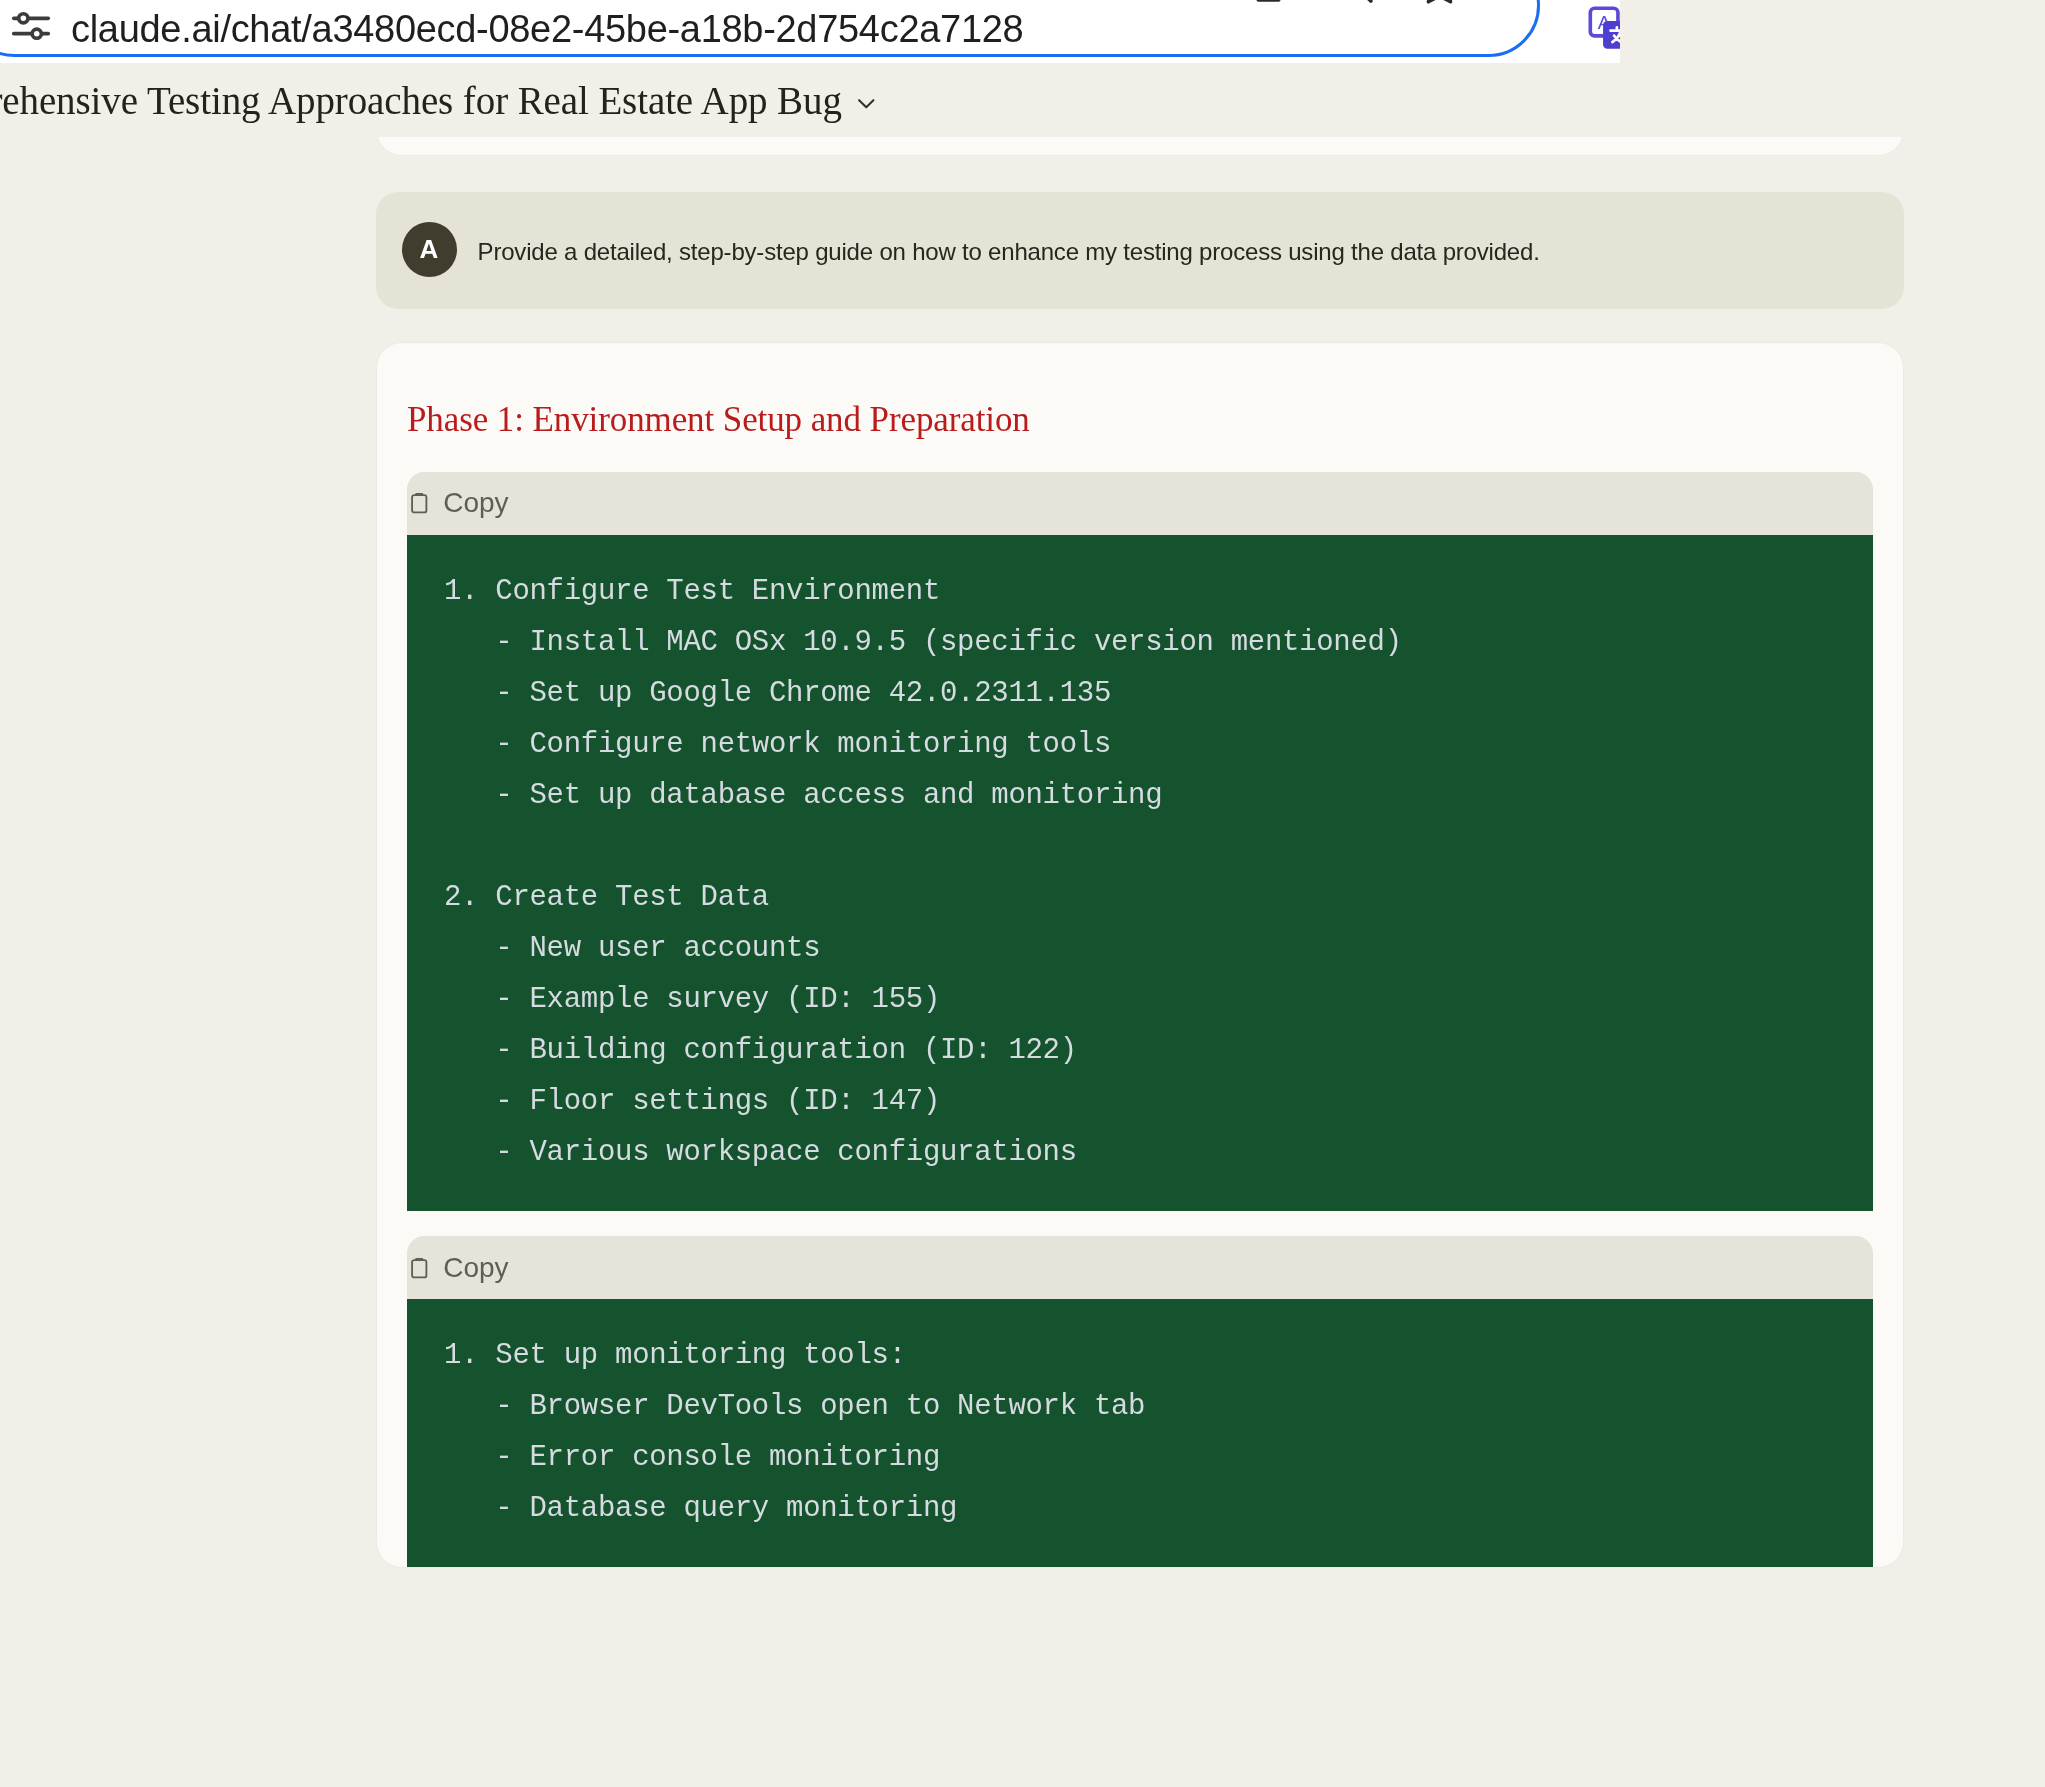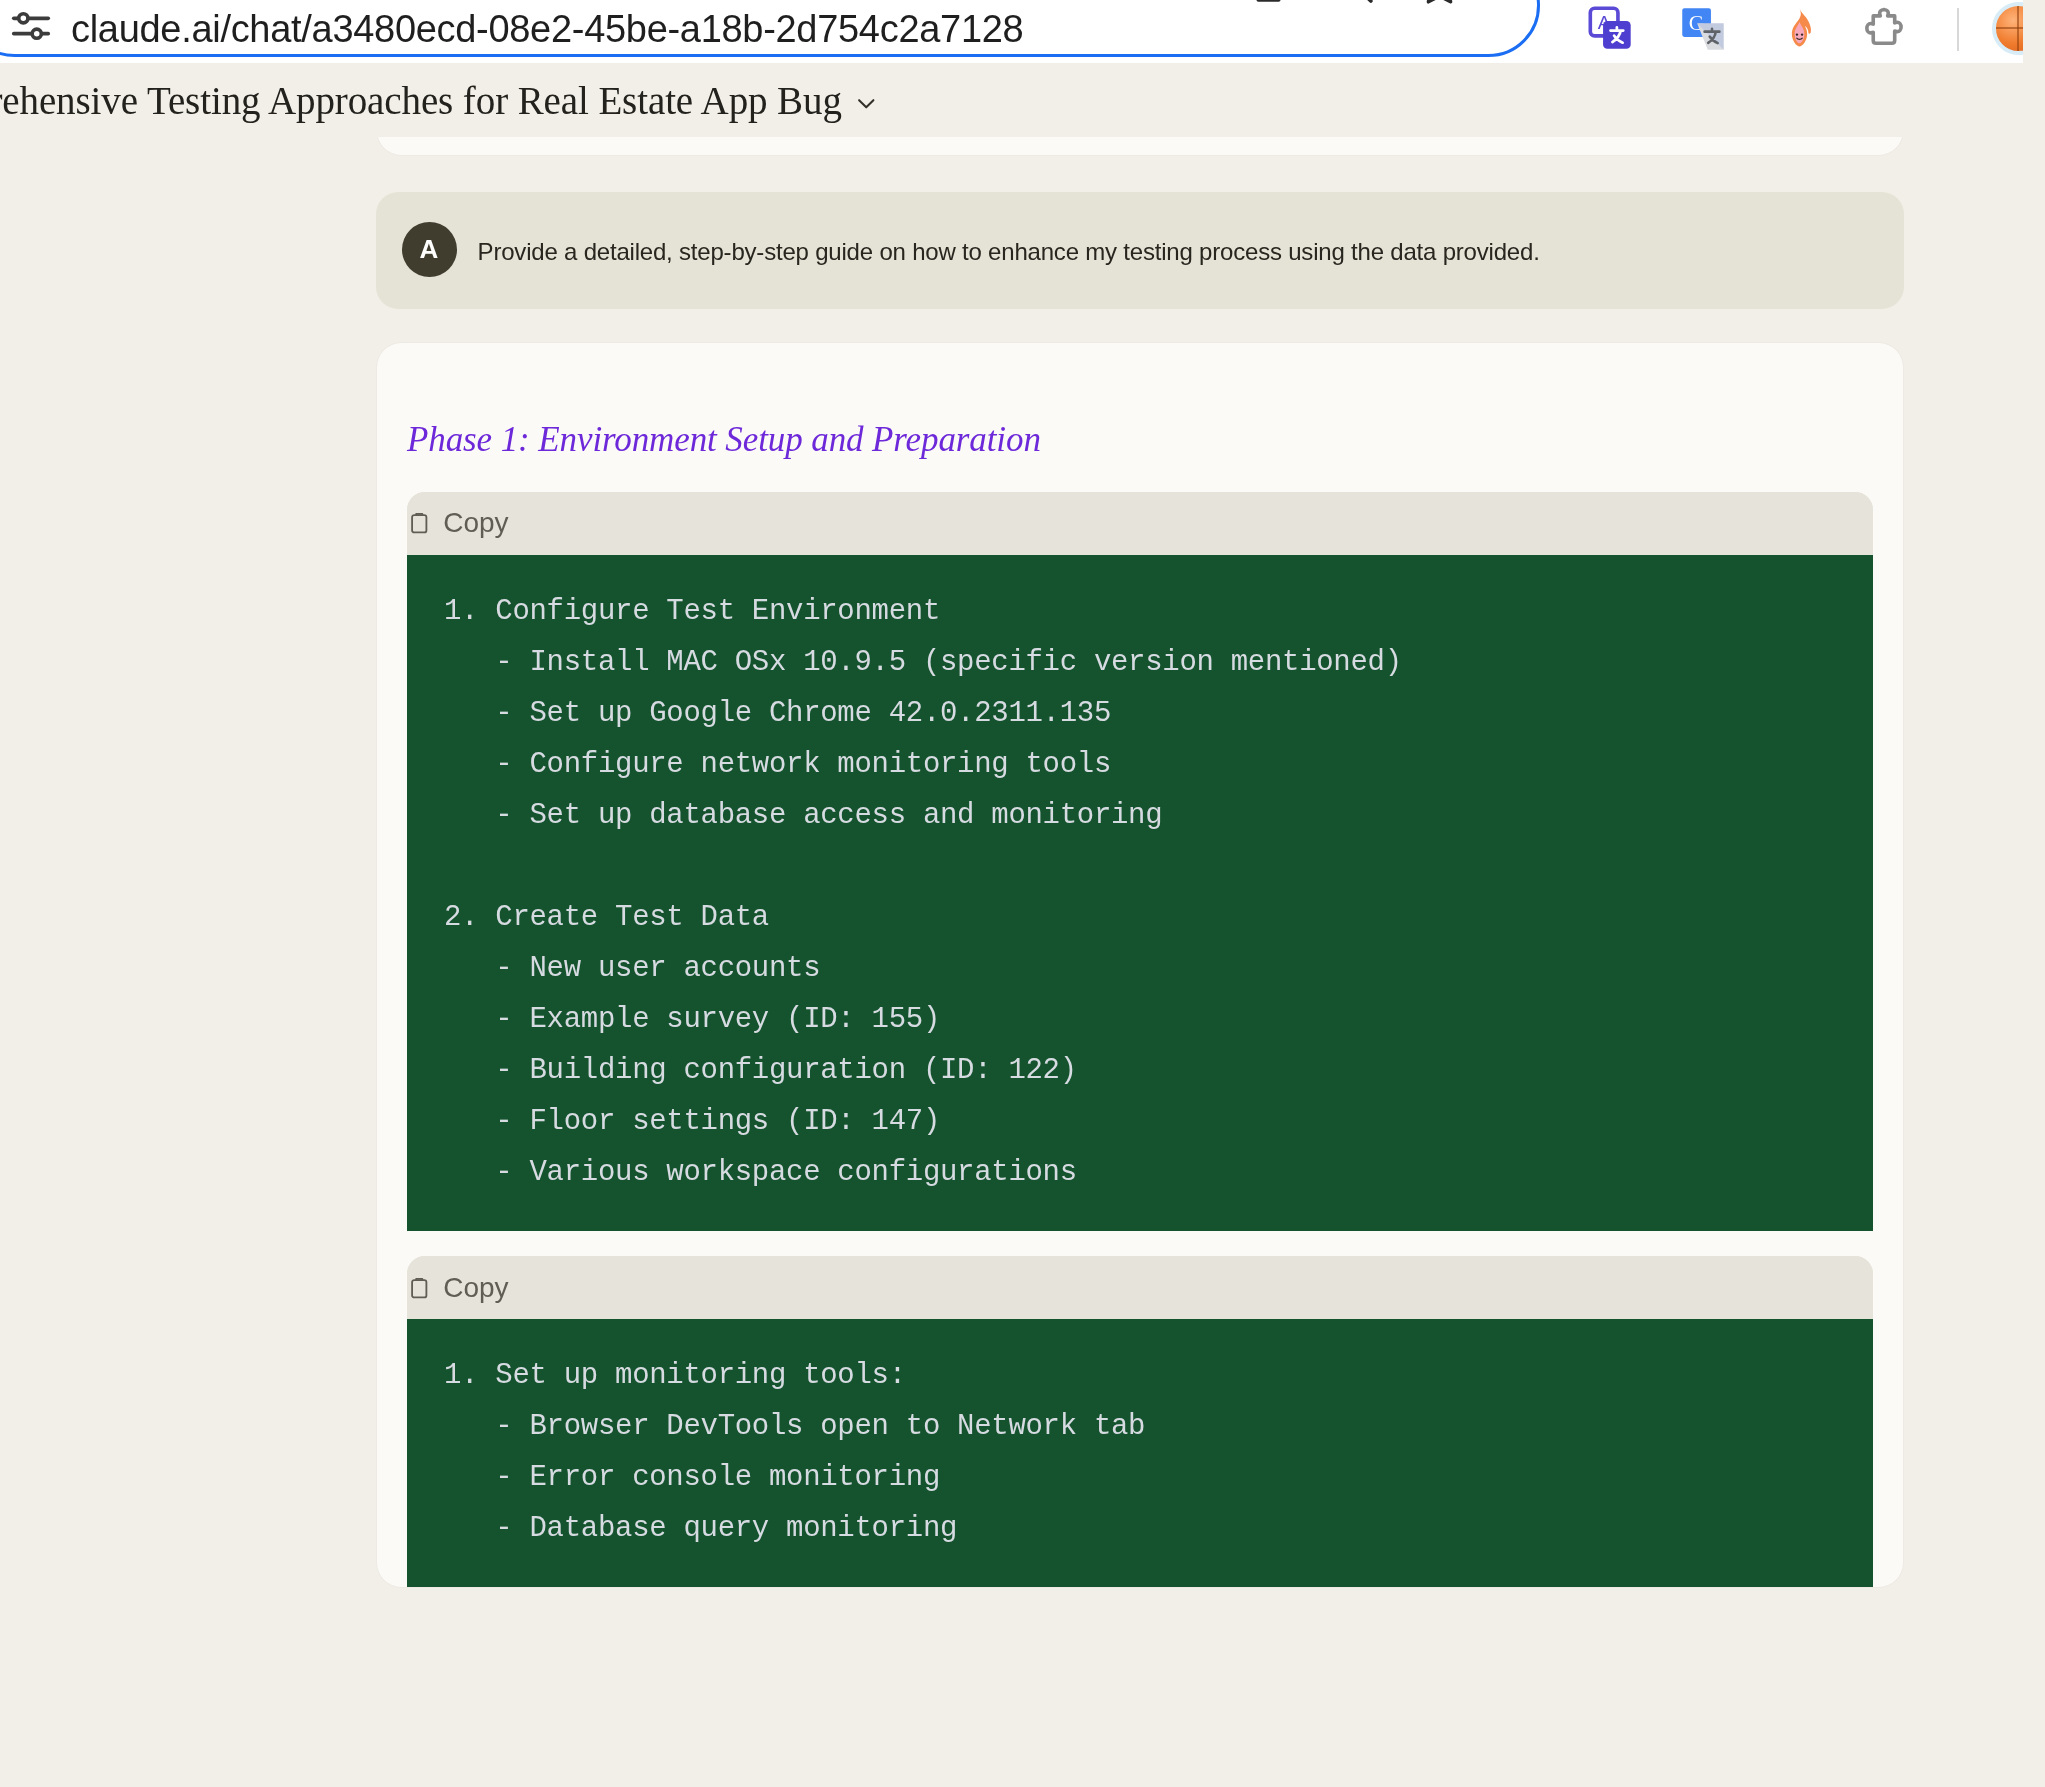--- a/index.html
+++ b/index.html
@@ -13,21 +13,21 @@
     background: #f1efe8;
     font-family: "Liberation Sans", sans-serif;
     overflow: hidden;
     position: relative;
   }
 
   
   #browser-chrome {
     position: absolute;
     top: 0; left: 0;
-    width: 2023px;
+    width: 1620px;
     height: 63px;
     background: #ffffff;
     overflow: hidden;
   }
   #omnibox {
     position: absolute;
     top: -46px;
     left: -37px;
     width: 1577px;
     height: 103px;
@@ -226,24 +226,23 @@
     font-size: 35px;
     line-height: 59px;
     color: #1f1d18;
     margin: 0 30px 0 30px;
     letter-spacing: -0.1px;
   }
   .prose-h {
     font-family: "Liberation Serif", serif;
     font-size: 35px;
     line-height: 53px;
-    color: #6d28d9;
-    margin: 33px 30px 0 30px;
+    color: #b91c1c;
+    margin: 13px 30px 0 30px;
     letter-spacing: -0.1px;
-    font-style: italic;
   }
 
   
   .code-block {
     margin: 25.6px 30px 0 30px;
     border-radius: 18px 18px 0 0;
     overflow: hidden;
     background: #e6e4da;
   }
   .code-header {

